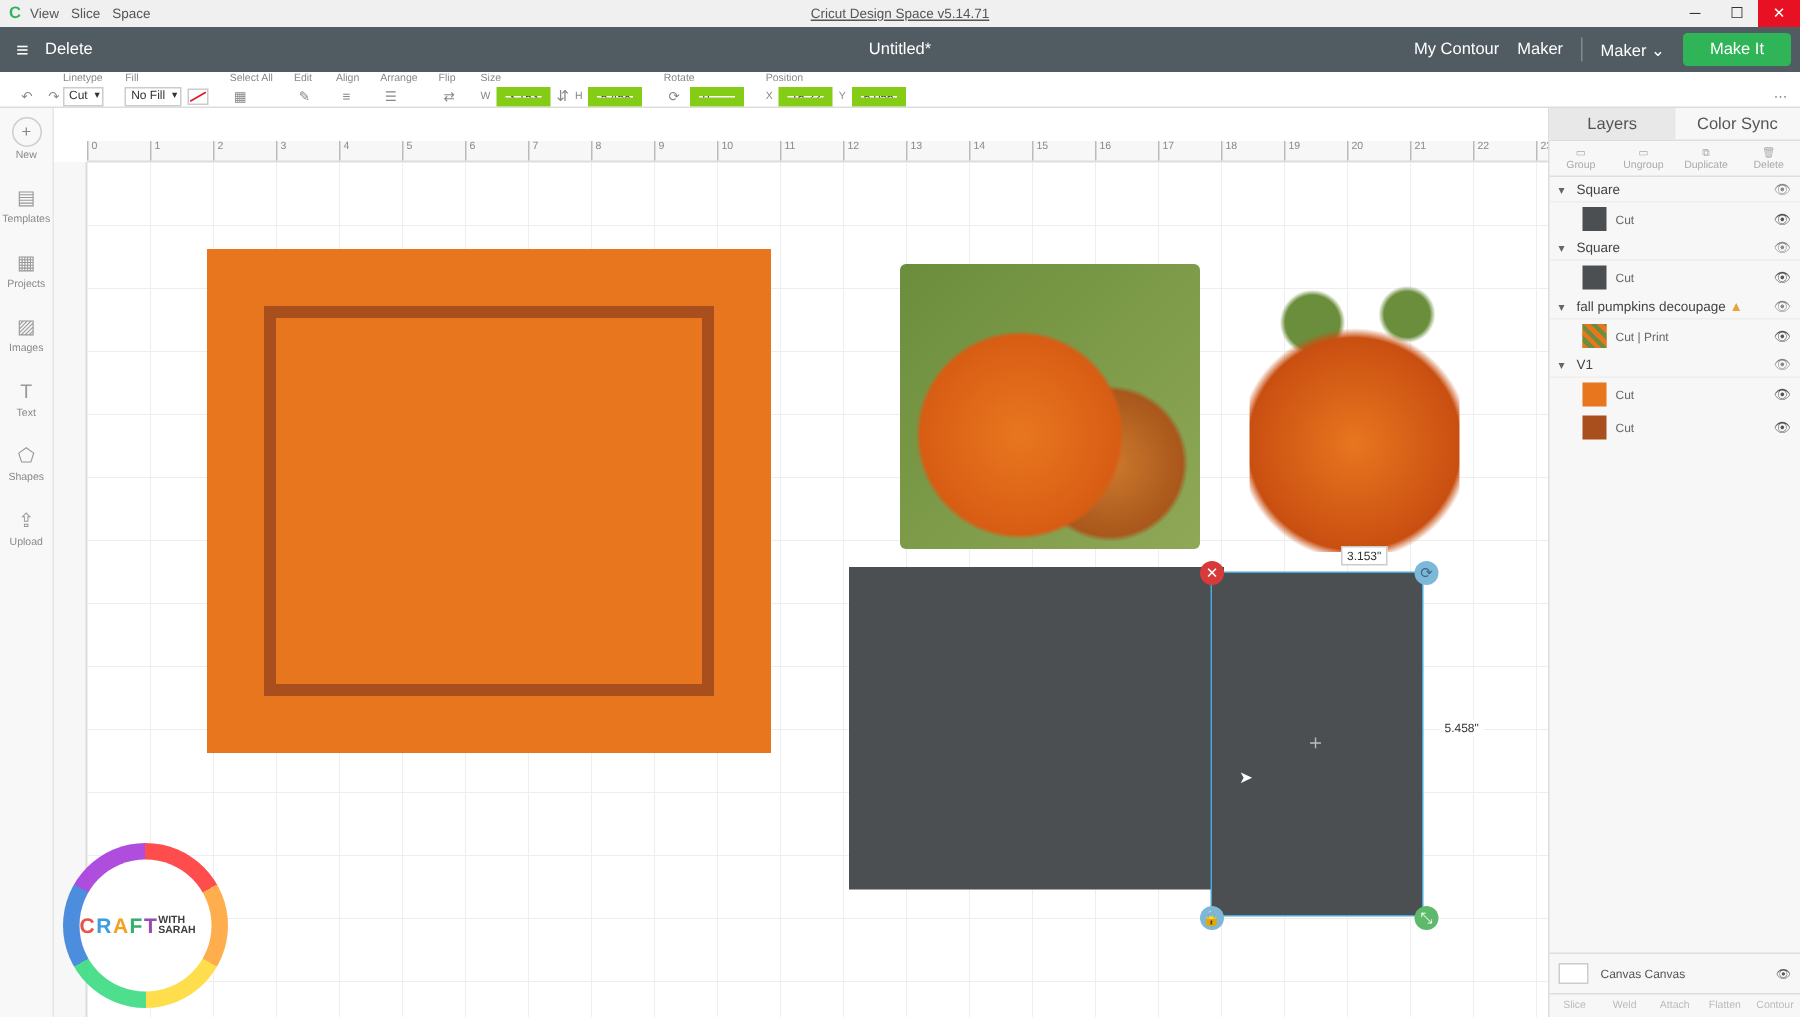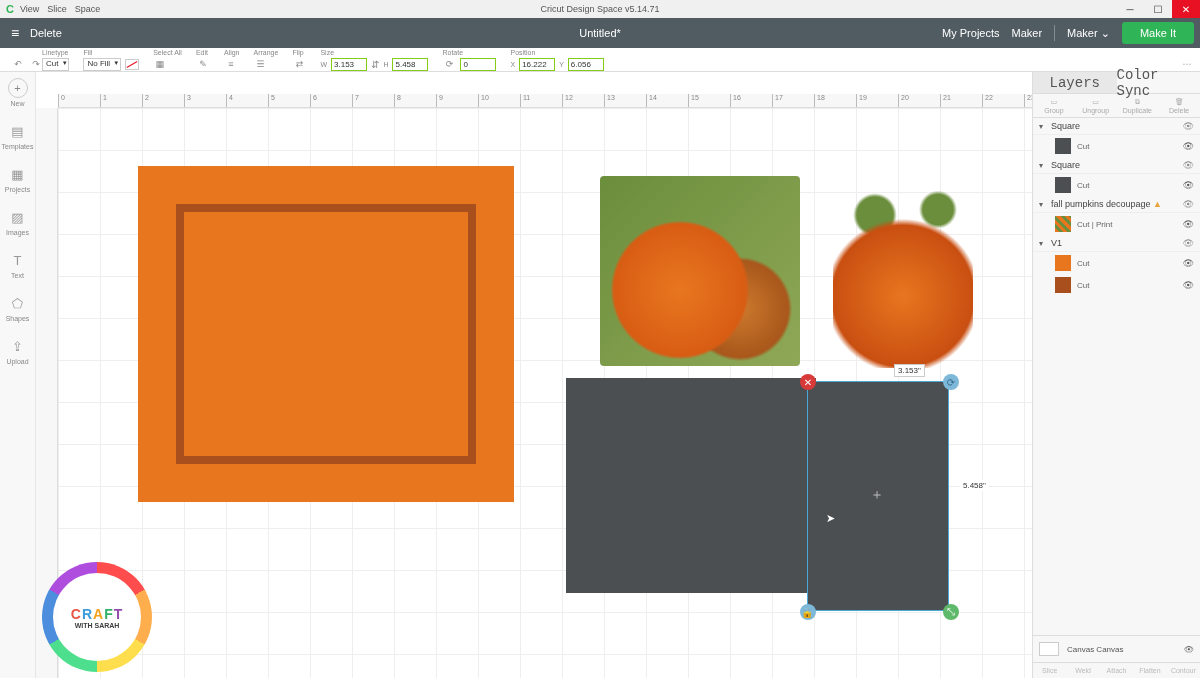--- a/index.html
+++ b/index.html
@@ -4,38 +4,38 @@
 <style>
 * { box-sizing: border-box; margin: 0; padding: 0; font-family: Arial, Helvetica, sans-serif; }
 html, body { width: 1200px; height: 678px; overflow: hidden; background: #fff; }
 
 
 .titlebar { height: 18px; background: #f0f0f0; display: flex; align-items: center; font-size: 9px; color: #555; position: relative; }
 .titlebar .cricut-c { color: #2fb457; font-weight: bold; margin: 0 6px; font-size: 11px; }
 .titlebar .win-buttons { position: absolute; right: 0; top: 0; display: flex; }
 .titlebar .win-btn { width: 28px; height: 18px; display: flex; align-items: center; justify-content: center; font-size: 10px; color: #333; }
 .titlebar .win-btn.close-btn { background: #e81123; color: #fff; }
-.titlebar .app-title { position: absolute; left: 50%; transform: translateX(-50%); }
+.titlebar .app-title { position: absolute; left: 50%; transform: translateX(-50%); text-decoration: underline; }
 
 
 .headerbar { height: 30px; background: #515b62; display: flex; align-items: center; color: #fff; font-size: 11px; position: relative; }
 .headerbar .menu-icon { width: 30px; text-align: center; font-size: 14px; cursor: pointer; }
 .headerbar .doc-title { position: absolute; left: 50%; transform: translateX(-50%); font-size: 11px; }
 .headerbar .right-area { position: absolute; right: 6px; display: flex; align-items: center; gap: 12px; }
 .headerbar .divider { width: 1px; height: 16px; background: rgba(255,255,255,0.3); }
 .headerbar .makeit { background: #2fb457; padding: 5px 18px; border-radius: 3px; cursor: pointer; }
 
 
 .toolbar { height: 24px; background: #fff; border-bottom: 1px solid #ddd; display: flex; align-items: flex-end; font-size: 8px; color: #888; padding-left: 36px; }
 .tool-group { display: flex; flex-direction: column; margin-right: 14px; }
 .tool-group .tg-label { font-size: 7px; margin-bottom: 1px; }
 .tool-group .tg-body { display: flex; align-items: center; gap: 4px; height: 14px; }
 .tg-select { font-size: 8px; border: 1px solid #ccc; padding: 0 10px 0 3px; height: 13px; position: relative; color: #333; }
 .tg-select::after { content: '▾'; position: absolute; right: 2px; font-size: 7px; }
-.tg-input { width: 36px; height: 13px; font-size: 8px; border: 1px solid #84cc16; padding: 0 2px; color: #333; }
+.tg-input { width: 36px; height: 13px; font-size: 8px; border: 6px solid #84cc16; padding: 0 2px; color: #333; }
 .tg-icon { width: 14px; height: 14px; display: flex; align-items: center; justify-content: center; font-size: 9px; color: #888; }
 .red-slash { width: 14px; height: 11px; position: relative; border: 1px solid #ccc; }
 .red-slash::after { content:''; position:absolute; left:0; top:50%; width:100%; border-top:1px solid #e81123; transform: rotate(-30deg); }
 .lock-chain { font-size: 10px; color: #888; }
 
 
 .main { display: flex; height: 606px; }
 
 
 .far-left { width: 36px; background: #f8f8f8; border-right: 1px solid #e6e6e6; display: flex; flex-direction: column; align-items: center; padding-top: 6px; gap: 14px; }
@@ -69,42 +69,42 @@
 .sel-resize { left: 885px; top: 496px; background: #5fb96b; }
 .sel-cross { position: absolute; left: 812px; top: 378px; width: 16px; height: 16px; color: #bbb; font-size: 14px; }
 .dim-label { position: absolute; background: #fff; font-size: 8px; padding: 1px 3px; border: 1px solid #ccc; color: #333; }
 .dim-w { left: 836px; top: 256px; }
 .dim-h { left: 902px; top: 372px; border: none; }
 .cursor { position: absolute; left: 768px; top: 404px; font-size: 11px; color: #fff; }
 
 
 .right-panel { width: 168px; background: #f7f7f7; border-left: 1px solid #ddd; display: flex; flex-direction: column; font-size: 9px; color: #555; }
 .rp-tabs { display: flex; height: 22px; border-bottom: 1px solid #ddd; }
-.rp-tab { flex: 1; display: flex; align-items: center; justify-content: center; font-size: 14px; cursor: pointer; font-family: Liberation Mono, monospace; }
+.rp-tab { flex: 1; display: flex; align-items: center; justify-content: center; font-size: 11px; cursor: pointer; }
 .rp-tab.active { background: #e8e8e8; }
 .rp-actions { display: flex; height: 24px; border-bottom: 1px solid #ddd; }
 .rp-action { flex: 1; display: flex; align-items: center; justify-content: center; font-size: 7px; color: #aaa; flex-direction: column; cursor: pointer; gap: 1px; }
 .rp-layers { flex: 1; overflow: auto; }
 .layer-row { display: flex; align-items: center; padding: 3px 6px; border-bottom: 1px solid #eee; gap: 4px; }
 .layer-row .caret { font-size: 8px; color: #666; width: 8px; }
 .layer-row .lname { flex: 1; font-size: 9px; color: #444; }
 .layer-row .eye { font-size: 9px; color: #888; }
 .layer-sub { display: flex; align-items: center; padding: 3px 6px 3px 22px; gap: 6px; }
 .swatch { width: 16px; height: 16px; }
 .sub-label { font-size: 8px; color: #666; }
 .warn { color: #e8a33a; font-size: 9px; }
 .rp-bottom { border-top: 1px solid #ddd; }
 .rp-blank { display: flex; align-items: center; padding: 6px; gap: 8px; font-size: 8px; }
 .rp-blank .bc-sw { width: 20px; height: 14px; background: #fff; border: 1px solid #ccc; }
 .rp-footer { display: flex; border-top: 1px solid #ddd; }
 .rp-f-btn { flex: 1; text-align: center; font-size: 7px; color: #bbb; padding: 4px 0; }
 
 
 .watermark { position: absolute; left: 6px; bottom: 6px; width: 110px; height: 110px; border-radius: 50%; background: conic-gradient(#f44 0 60deg,#fa4 60deg 120deg,#fd4 120deg 180deg,#4d8 180deg 240deg,#48d 240deg 300deg,#a4d 300deg 360deg); display:flex; align-items:center; justify-content:center; z-index: 20; opacity: .95; }
-.watermark .inner { width: 88px; height: 88px; border-radius: 50%; background: #fff; display:flex; flex-direction:column; align-items:center; justify-content:center; font-weight:bold; }
+.watermark .inner { width: 88px; height: 88px; border-radius: 50%; background: #fff; display:flex; flex-direction:row; align-items:center; justify-content:center; font-weight:bold; }
 .watermark .t1 { font-size: 14px; letter-spacing: 1px; }
 .watermark .t1 span:nth-child(1){color:#e74c3c} .watermark .t1 span:nth-child(2){color:#3498db} .watermark .t1 span:nth-child(3){color:#f39c12} .watermark .t1 span:nth-child(4){color:#27ae60} .watermark .t1 span:nth-child(5){color:#8e44ad}
 .watermark .t2 { font-size: 7px; color:#333; }
 </style>
 </head>
 <body>
 
 <div class="titlebar">
   <span class="cricut-c">C</span>
   <span style="margin-right:8px">View</span>
@@ -116,21 +116,21 @@
     <div class="win-btn">☐</div>
     <div class="win-btn close-btn">✕</div>
   </div>
 </div>
 
 <div class="headerbar">
   <div class="menu-icon">≡</div>
   <span>Delete</span>
   <span class="doc-title">Untitled*</span>
   <div class="right-area">
-    <span>My Projects</span>
+    <span>My Contour</span>
     <span>Maker</span>
     <span class="divider"></span>
     <span><span>Maker</span> <span>⌄</span></span>
     <span class="makeit">Make It</span>
   </div>
 </div>
 
 <div class="toolbar">
   <div style="width:36px; display:flex; gap:6px; align-items:flex-end; margin-left:-30px; padding-left:6px;">
     <span class="tg-icon">↶</span>

